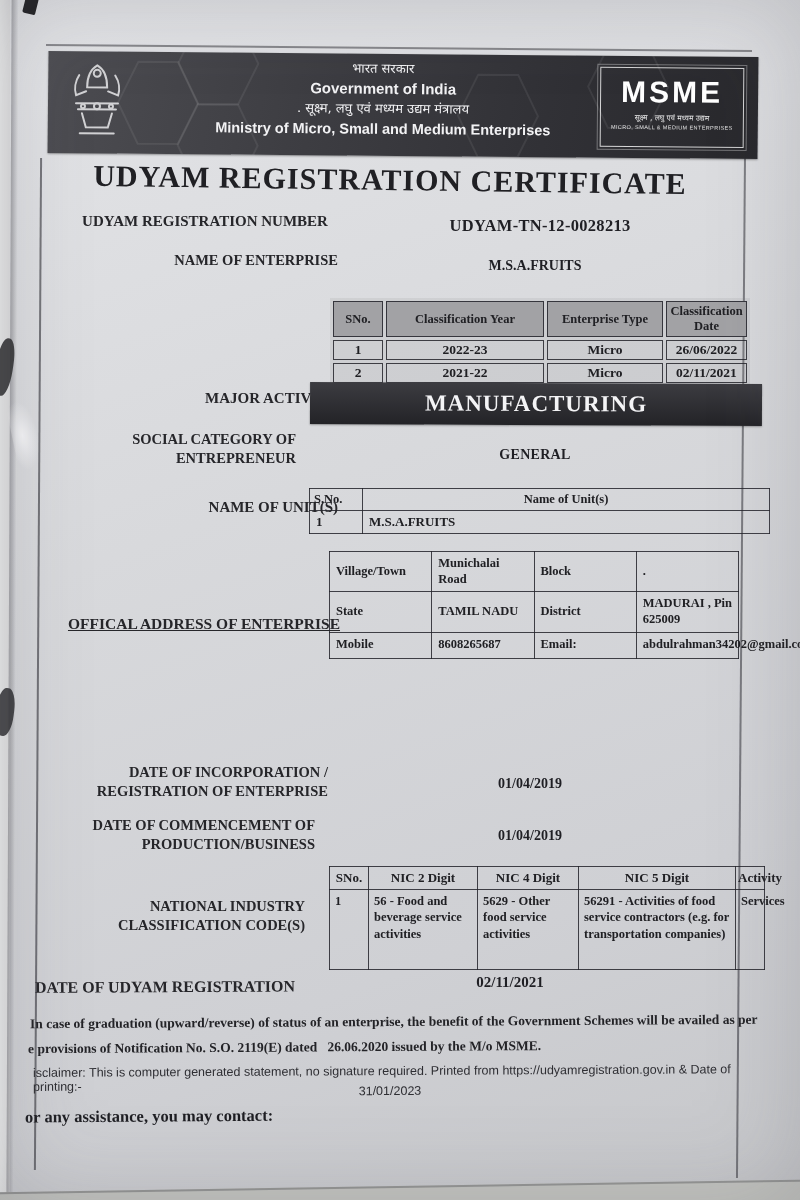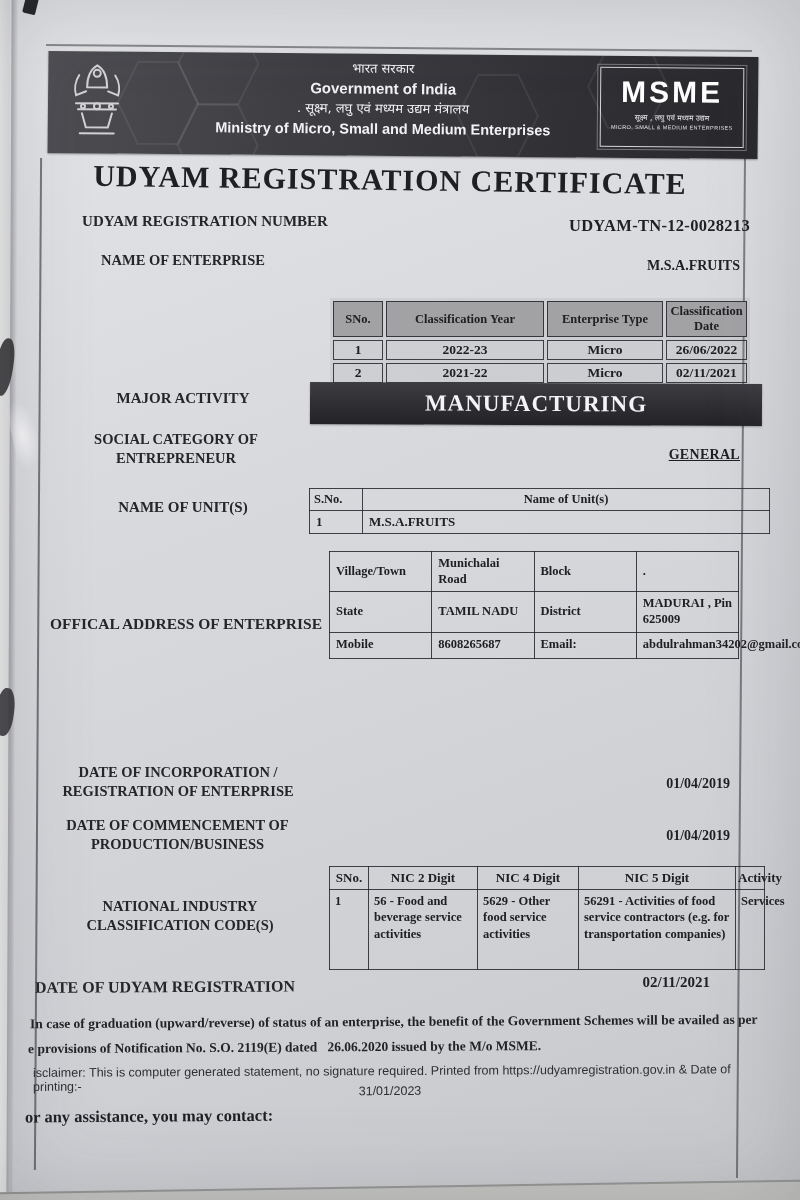--- a/index.html
+++ b/index.html
@@ -28,32 +28,32 @@
   .b-en1{font-family:"Liberation Sans",sans-serif;font-weight:bold;font-size:15px;line-height:21px;}
   .b-hi2{font-family:"DejaVu Sans",sans-serif;font-size:13px;line-height:20px;}
   .b-en2{font-family:"Liberation Sans",sans-serif;font-weight:bold;font-size:14.5px;line-height:21px;}
   .msme-box{position:absolute;right:14px;top:11px;width:142px;height:78px;border:1px solid rgba(255,255,255,.8);outline:1px solid rgba(255,255,255,.35);outline-offset:2px;text-align:center;color:#fff;}
   .msme-word{font-family:"Liberation Sans",sans-serif;font-weight:bold;font-size:30px;letter-spacing:3px;line-height:40px;margin-top:4px;}
   .msme-hi{font-family:"DejaVu Sans",sans-serif;font-size:7.5px;line-height:11px;opacity:.9;}
   .msme-en{font-family:"Liberation Sans",sans-serif;font-size:5.5px;letter-spacing:.4px;line-height:9px;opacity:.85;}
 
   
   .title{position:absolute;left:60px;top:163px;width:660px;text-align:center;font-weight:bold;font-size:30px;letter-spacing:1px;color:#202024;transform:rotate(.8deg);}
-  .lbl{position:absolute;font-weight:bold;color:#26262a;text-align:center;line-height:1.3;}
-  .val{position:absolute;font-weight:bold;color:#1f1f24;text-align:right;}
+  .lbl{position:absolute;font-weight:bold;color:#26262a;text-align:right;line-height:1.3;}
+  .val{position:absolute;font-weight:bold;color:#1f1f24;text-align:center;}
   .l-urn{left:20px;top:212px;width:320px;font-size:15px;text-align:center;padding-left:25px;}
   .v-urn{left:330px;top:216px;width:420px;font-size:16.5px;letter-spacing:.3px;}
   .l-name{left:28px;top:251px;width:310px;font-size:14.5px;}
   .v-name{left:330px;top:258px;width:410px;font-size:14px;}
   .l-type{left:28px;top:310px;width:310px;font-size:15px;}
   .l-major{left:28px;top:389px;width:310px;font-size:15px;}
   .l-social{left:56px;top:430px;width:240px;font-size:14.5px;}
-  .v-social{left:330px;top:447px;width:410px;font-size:14px;letter-spacing:.3px;text-decoration:underline;}
+  .v-social{left:330px;top:447px;width:410px;font-size:14px;letter-spacing:.3px;}
   .l-units{left:28px;top:498px;width:310px;font-size:15px;}
-  .l-addr{left:21px;top:614px;width:330px;font-size:15.5px;}
+  .l-addr{left:10px;top:614px;width:330px;font-size:15.5px;text-decoration:underline;}
   .l-incorp{left:28px;top:763px;width:300px;font-size:14.5px;}
   .v-incorp{left:330px;top:776px;width:400px;font-size:14px;}
   .l-comm{left:40px;top:816px;width:275px;font-size:14.5px;}
   .v-comm{left:330px;top:828px;width:400px;font-size:14px;}
   .l-nic{left:55px;top:897px;width:250px;font-size:14.5px;}
   .l-udyreg{left:35px;top:977px;width:320px;font-size:16px;text-align:left;transform:rotate(-.3deg);}
   .v-udyreg{left:310px;top:974px;width:400px;font-size:15px;}
 
   .band{position:absolute;left:310px;top:383px;width:452px;height:42px;background:linear-gradient(180deg,#3c3c41,#232327);color:#f4f4f6;text-align:center;font-weight:bold;font-size:23px;letter-spacing:1px;line-height:42px;transform:rotate(.25deg);box-shadow:0 1px 2px rgba(0,0,0,.3);}
 

